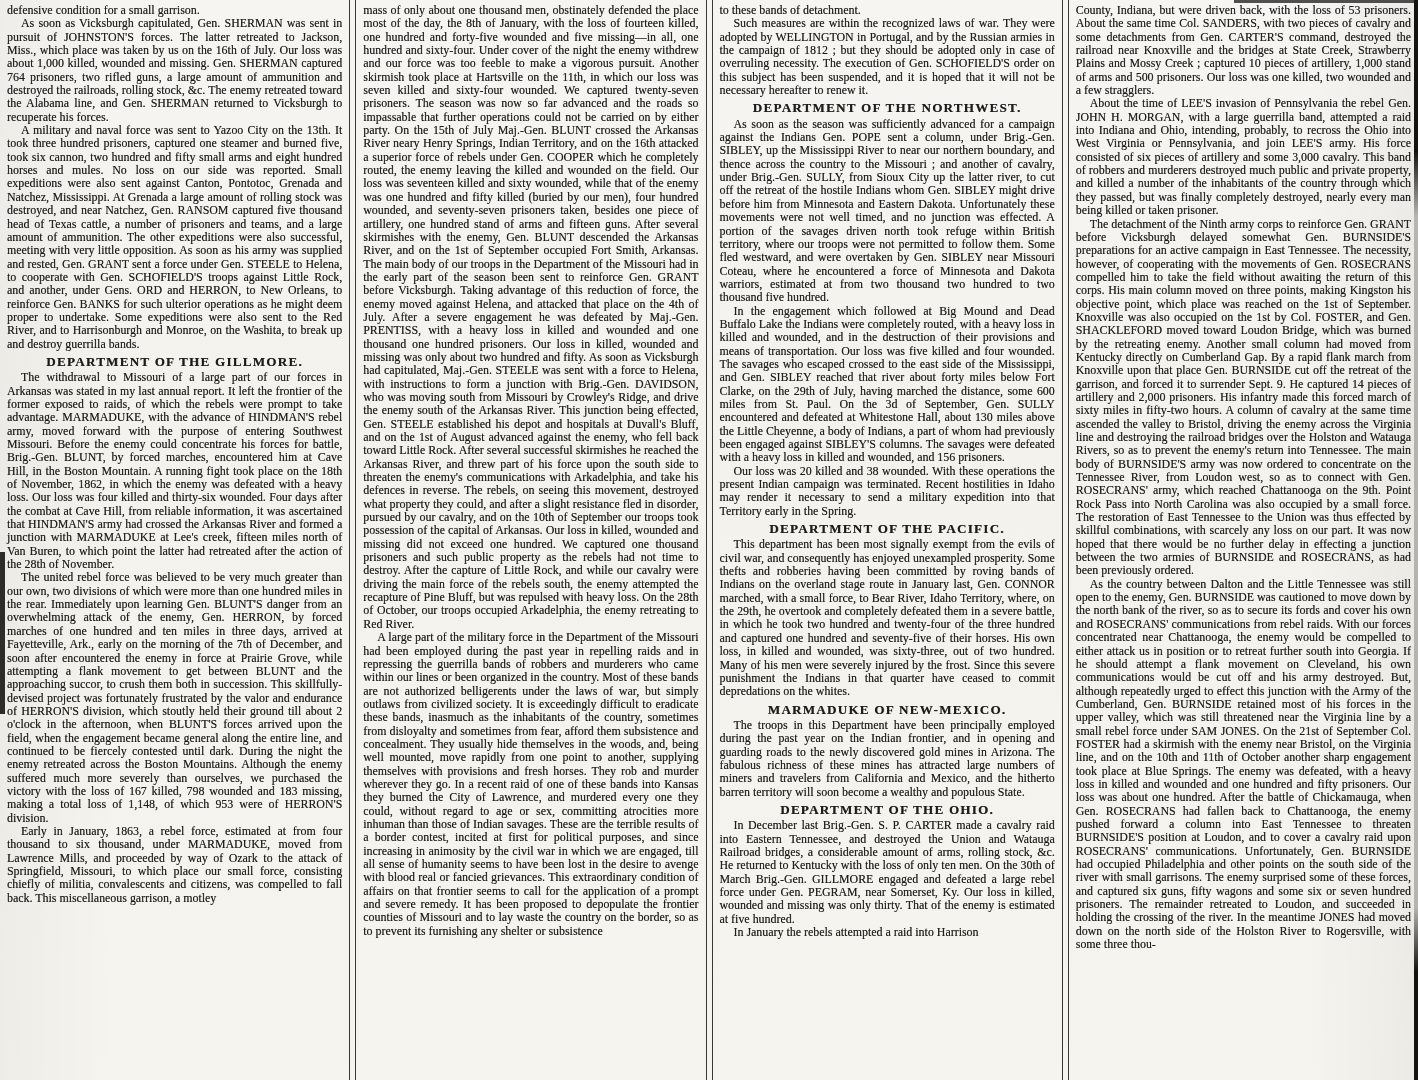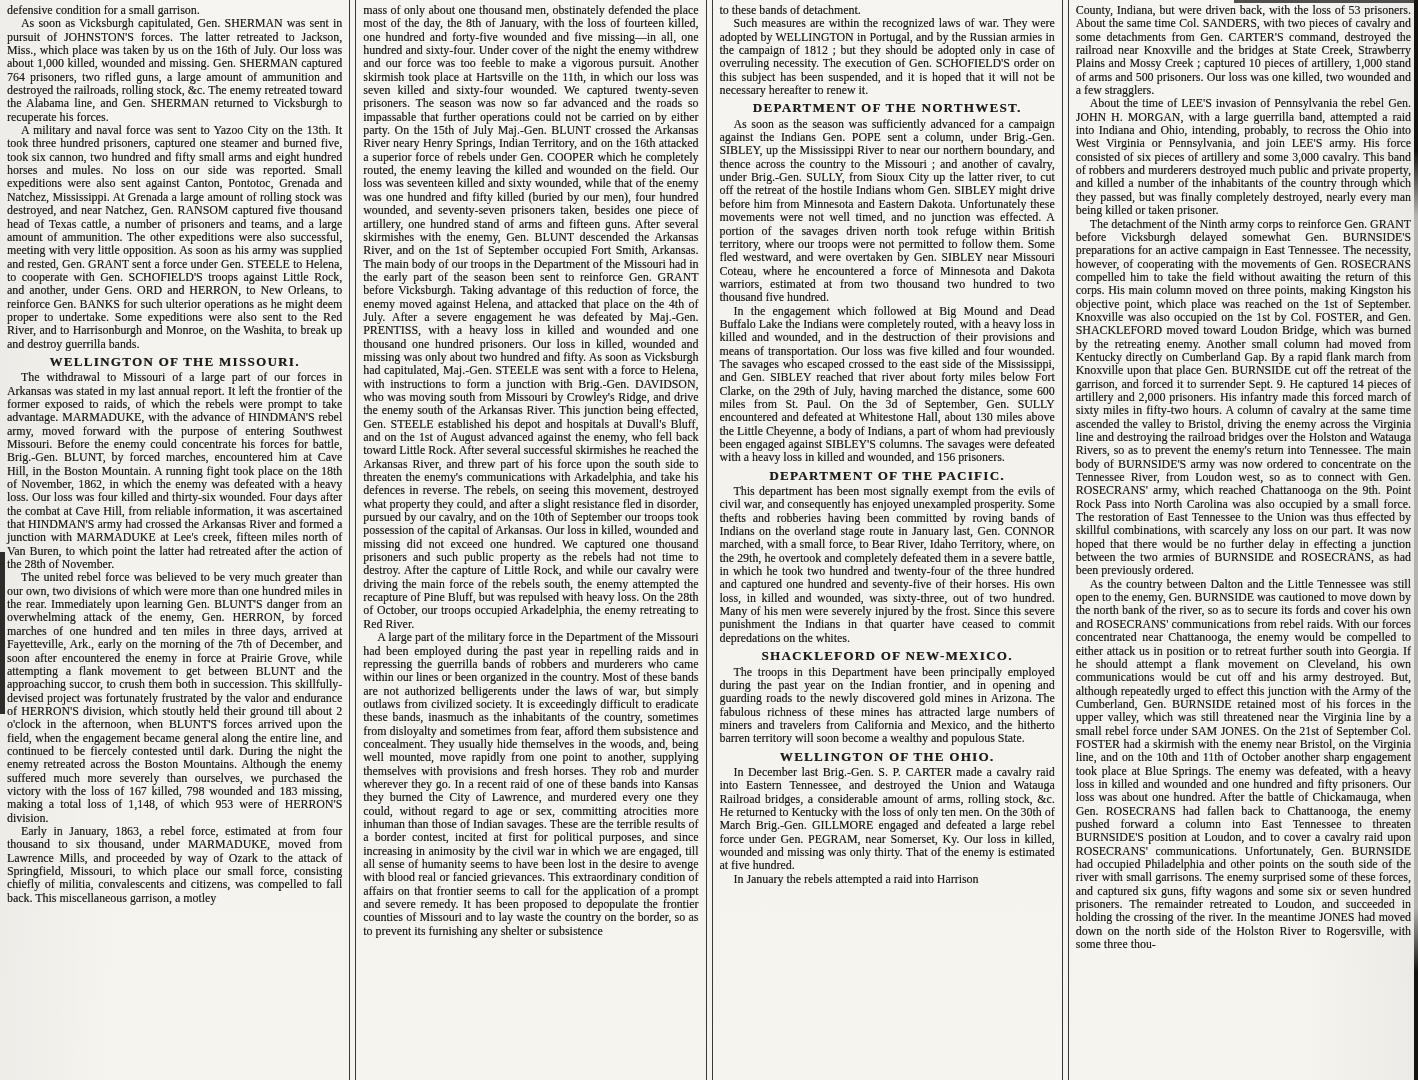--- a/index.html
+++ b/index.html
@@ -69,42 +69,43 @@
 </style>
 </head>
 <body>
 
 <div id="sheet">
   <div id="columns-root" style="display:flex; width:100%; height:100%;">
       <div class="column">
         <p class="para no-indent">defensive condition for a small garrison.</p>
         <p class="para">As soon as Vicksburgh capitulated, Gen. SHERMAN was sent in pursuit of JOHNSTON'S forces. The latter retreated to Jackson, Miss., which place was taken by us on the 16th of July. Our loss was about 1,000 killed, wounded and missing. Gen. SHERMAN captured 764 prisoners, two rifled guns, a large amount of ammunition and destroyed the railroads, rolling stock, &amp;c. The enemy retreated toward the Alabama line, and Gen. SHERMAN returned to Vicksburgh to recuperate his forces.</p>
         <p class="para">A military and naval force was sent to Yazoo City on the 13th. It took three hundred prisoners, captured one steamer and burned five, took six cannon, two hundred and fifty small arms and eight hundred horses and mules. No loss on our side was reported. Small expeditions were also sent against Canton, Pontotoc, Grenada and Natchez, Mississippi. At Grenada a large amount of rolling stock was destroyed, and near Natchez, Gen. RANSOM captured five thousand head of Texas cattle, a number of prisoners and teams, and a large amount of ammunition. The other expeditions were also successful, meeting with very little opposition. As soon as his army was supplied and rested, Gen. GRANT sent a force under Gen. STEELE to Helena, to cooperate with Gen. SCHOFIELD'S troops against Little Rock, and another, under Gens. ORD and HERRON, to New Orleans, to reinforce Gen. BANKS for such ulterior operations as he might deem proper to undertake. Some expeditions were also sent to the Red River, and to Harrisonburgh and Monroe, on the Washita, to break up and destroy guerrilla bands.</p>
-        <h3 class="heading">WELLINGTON OF THE MISSOURI.</h3>
+        <h3 class="heading">DEPARTMENT OF THE GILLMORE.</h3>
         <p class="para">The withdrawal to Missouri of a large part of our forces in Arkansas was stated in my last annual report. It left the frontier of the former exposed to raids, of which the rebels were prompt to take advantage. MARMADUKE, with the advance of HINDMAN'S rebel army, moved forward with the purpose of entering Southwest Missouri. Before the enemy could concentrate his forces for battle, Brig.-Gen. BLUNT, by forced marches, encountered him at Cave Hill, in the Boston Mountain. A running fight took place on the 18th of November, 1862, in which the enemy was defeated with a heavy loss. Our loss was four killed and thirty-six wounded. Four days after the combat at Cave Hill, from reliable information, it was ascertained that HINDMAN'S army had crossed the Arkansas River and formed a junction with MARMADUKE at Lee's creek, fifteen miles north of Van Buren, to which point the latter had retreated after the action of the 28th of November.</p>
         <p class="para">The united rebel force was believed to be very much greater than our own, two divisions of which were more than one hundred miles in the rear. Immediately upon learning Gen. BLUNT'S danger from an overwhelming attack of the enemy, Gen. HERRON, by forced marches of one hundred and ten miles in three days, arrived at Fayetteville, Ark., early on the morning of the 7th of December, and soon after encountered the enemy in force at Prairie Grove, while attempting a flank movement to get between BLUNT and the approaching succor, to crush them both in succession. This skillfully-devised project was fortunately frustrated by the valor and endurance of HERRON'S division, which stoutly held their ground till about 2 o'clock in the afternoon, when BLUNT'S forces arrived upon the field, when the engagement became general along the entire line, and continued to be fiercely contested until dark. During the night the enemy retreated across the Boston Mountains. Although the enemy suffered much more severely than ourselves, we purchased the victory with the loss of 167 killed, 798 wounded and 183 missing, making a total loss of 1,148, of which 953 were of HERRON'S division.</p>
         <p class="para">Early in January, 1863, a rebel force, estimated at from four thousand to six thousand, under MARMADUKE, moved from Lawrence Mills, and proceeded by way of Ozark to the attack of Springfield, Missouri, to which place our small force, consisting chiefly of militia, convalescents and citizens, was compelled to fall back. This miscellaneous garrison, a motley</p>
       </div>
       <div class="column-divider"></div>
       <div class="column">
         <p class="para no-indent">mass of only about one thousand men, obstinately defended the place most of the day, the 8th of January, with the loss of fourteen killed, one hundred and forty-five wounded and five missing—in all, one hundred and sixty-four. Under cover of the night the enemy withdrew and our force was too feeble to make a vigorous pursuit. Another skirmish took place at Hartsville on the 11th, in which our loss was seven killed and sixty-four wounded. We captured twenty-seven prisoners. The season was now so far advanced and the roads so impassable that further operations could not be carried on by either party. On the 15th of July Maj.-Gen. BLUNT crossed the Arkansas River neary Henry Springs, Indian Territory, and on the 16th attacked a superior force of rebels under Gen. COOPER which he completely routed, the enemy leaving the killed and wounded on the field. Our loss was seventeen killed and sixty wounded, while that of the enemy was one hundred and fifty killed (buried by our men), four hundred wounded, and seventy-seven prisoners taken, besides one piece of artillery, one hundred stand of arms and fifteen guns. After several skirmishes with the enemy, Gen. BLUNT descended the Arkansas River, and on the 1st of September occupied Fort Smith, Arkansas. The main body of our troops in the Department of the Missouri had in the early part of the season been sent to reinforce Gen. GRANT before Vicksburgh. Taking advantage of this reduction of force, the enemy moved against Helena, and attacked that place on the 4th of July. After a severe engagement he was defeated by Maj.-Gen. PRENTISS, with a heavy loss in killed and wounded and one thousand one hundred prisoners. Our loss in killed, wounded and missing was only about two hundred and fifty. As soon as Vicksburgh had capitulated, Maj.-Gen. STEELE was sent with a force to Helena, with instructions to form a junction with Brig.-Gen. DAVIDSON, who was moving south from Missouri by Crowley's Ridge, and drive the enemy south of the Arkansas River. This junction being effected, Gen. STEELE established his depot and hospitals at Duvall's Bluff, and on the 1st of August advanced against the enemy, who fell back toward Little Rock. After several successful skirmishes he reached the Arkansas River, and threw part of his force upon the south side to threaten the enemy's communications with Arkadelphia, and take his defences in reverse. The rebels, on seeing this movement, destroyed what property they could, and after a slight resistance fled in disorder, pursued by our cavalry, and on the 10th of September our troops took possession of the capital of Arkansas. Our loss in killed, wounded and missing did not exceed one hundred. We captured one thousand prisoners and such public property as the rebels had not time to destroy. After the capture of Little Rock, and while our cavalry were driving the main force of the rebels south, the enemy attempted the recapture of Pine Bluff, but was repulsed with heavy loss. On the 28th of October, our troops occupied Arkadelphia, the enemy retreating to Red River.</p>
         <p class="para">A large part of the military force in the Department of the Missouri had been employed during the past year in repelling raids and in repressing the guerrilla bands of robbers and murderers who came within our lines or been organized in the country. Most of these bands are not authorized belligerents under the laws of war, but simply outlaws from civilized society. It is exceedingly difficult to eradicate these bands, inasmuch as the inhabitants of the country, sometimes from disloyalty and sometimes from fear, afford them subsistence and concealment. They usually hide themselves in the woods, and, being well mounted, move rapidly from one point to another, supplying themselves with provisions and fresh horses. They rob and murder wherever they go. In a recent raid of one of these bands into Kansas they burned the City of Lawrence, and murdered every one they could, without regard to age or sex, committing atrocities more inhuman than those of Indian savages. These are the terrible results of a border contest, incited at first for political purposes, and since increasing in animosity by the civil war in which we are engaged, till all sense of humanity seems to have been lost in the desire to avenge with blood real or fancied grievances. This extraordinary condition of affairs on that frontier seems to call for the application of a prompt and severe remedy. It has been proposed to depopulate the frontier counties of Missouri and to lay waste the country on the border, so as to prevent its furnishing any shelter or subsistence</p>
       </div>
       <div class="column-divider"></div>
       <div class="column">
         <p class="para no-indent">to these bands of detachment.</p>
         <p class="para">Such measures are within the recognized laws of war. They were adopted by WELLINGTON in Portugal, and by the Russian armies in the campaign of 1812 ; but they should be adopted only in case of overruling necessity. The execution of Gen. SCHOFIELD'S order on this subject has been suspended, and it is hoped that it will not be necessary hereafter to renew it.</p>
         <h3 class="heading">DEPARTMENT OF THE NORTHWEST.</h3>
         <p class="para">As soon as the season was sufficiently advanced for a campaign against the Indians Gen. POPE sent a column, under Brig.-Gen. SIBLEY, up the Mississippi River to near our northern boundary, and thence across the country to the Missouri ; and another of cavalry, under Brig.-Gen. SULLY, from Sioux City up the latter river, to cut off the retreat of the hostile Indians whom Gen. SIBLEY might drive before him from Minnesota and Eastern Dakota. Unfortunately these movements were not well timed, and no junction was effected. A portion of the savages driven north took refuge within British territory, where our troops were not permitted to follow them. Some fled westward, and were overtaken by Gen. SIBLEY near Missouri Coteau, where he encountered a force of Minnesota and Dakota warriors, estimated at from two thousand two hundred to two thousand five hundred.</p>
         <p class="para">In the engagement which followed at Big Mound and Dead Buffalo Lake the Indians were completely routed, with a heavy loss in killed and wounded, and in the destruction of their provisions and means of transportation. Our loss was five killed and four wounded. The savages who escaped crossed to the east side of the Mississippi, and Gen. SIBLEY reached that river about forty miles below Fort Clarke, on the 29th of July, having marched the distance, some 600 miles from St. Paul. On the 3d of September, Gen. SULLY encountered and defeated at Whitestone Hall, about 130 miles above the Little Cheyenne, a body of Indians, a part of whom had previously been engaged against SIBLEY'S columns. The savages were defeated with a heavy loss in killed and wounded, and 156 prisoners.</p>
+        <p class="para">Our loss was 20 killed and 38 wounded. With these operations the present Indian campaign was terminated. Recent hostilities in Idaho may render it necessary to send a military expedition into that Territory early in the Spring.</p>
         <h3 class="heading">DEPARTMENT OF THE PACIFIC.</h3>
         <p class="para">This department has been most signally exempt from the evils of civil war, and consequently has enjoyed unexampled prosperity. Some thefts and robberies having been committed by roving bands of Indians on the overland stage route in January last, Gen. CONNOR marched, with a small force, to Bear River, Idaho Territory, where, on the 29th, he overtook and completely defeated them in a severe battle, in which he took two hundred and twenty-four of the three hundred and captured one hundred and seventy-five of their horses. His own loss, in killed and wounded, was sixty-three, out of two hundred. Many of his men were severely injured by the frost. Since this severe punishment the Indians in that quarter have ceased to commit depredations on the whites.</p>
-        <h3 class="heading">SHACKLEFORD OF NEW-MEXICO.</h3>
+        <h3 class="heading">MARMADUKE OF NEW-MEXICO.</h3>
         <p class="para">The troops in this Department have been principally employed during the past year on the Indian frontier, and in opening and guarding roads to the newly discovered gold mines in Arizona. The fabulous richness of these mines has attracted large numbers of miners and travelers from California and Mexico, and the hitherto barren territory will soon become a wealthy and populous State.</p>
-        <h3 class="heading">WELLINGTON OF THE OHIO.</h3>
+        <h3 class="heading">DEPARTMENT OF THE OHIO.</h3>
         <p class="para">In December last Brig.-Gen. S. P. CARTER made a cavalry raid into Eastern Tennessee, and destroyed the Union and Watauga Railroad bridges, a considerable amount of arms, rolling stock, &amp;c. He returned to Kentucky with the loss of only ten men. On the 30th of March Brig.-Gen. GILLMORE engaged and defeated a large rebel force under Gen. PEGRAM, near Somerset, Ky. Our loss in killed, wounded and missing was only thirty. That of the enemy is estimated at five hundred.</p>
         <p class="para">In January the rebels attempted a raid into Harrison</p>
       </div>
       <div class="column-divider"></div>
       <div class="column">
         <p class="para no-indent">County, Indiana, but were driven back, with the loss of 53 prisoners. About the same time Col. SANDERS, with two pieces of cavalry and some detachments from Gen. CARTER'S command, destroyed the railroad near Knoxville and the bridges at State Creek, Strawberry Plains and Mossy Creek ; captured 10 pieces of artillery, 1,000 stand of arms and 500 prisoners. Our loss was one killed, two wounded and a few stragglers.</p>
         <p class="para">About the time of LEE'S invasion of Pennsylvania the rebel Gen. JOHN H. MORGAN, with a large guerrilla band, attempted a raid into Indiana and Ohio, intending, probably, to recross the Ohio into West Virginia or Pennsylvania, and join LEE'S army. His force consisted of six pieces of artillery and some 3,000 cavalry. This band of robbers and murderers destroyed much public and private property, and killed a number of the inhabitants of the country through which they passed, but was finally completely destroyed, nearly every man being killed or taken prisoner.</p>
         <p class="para">The detachment of the Ninth army corps to reinforce Gen. GRANT before Vicksburgh delayed somewhat Gen. BURNSIDE'S preparations for an active campaign in East Tennessee. The necessity, however, of cooperating with the movements of Gen. ROSECRANS compelled him to take the field without awaiting the return of this corps. His main column moved on three points, making Kingston his objective point, which place was reached on the 1st of September. Knoxville was also occupied on the 1st by Col. FOSTER, and Gen. SHACKLEFORD moved toward Loudon Bridge, which was burned by the retreating enemy. Another small column had moved from Kentucky directly on Cumberland Gap. By a rapid flank march from Knoxville upon that place Gen. BURNSIDE cut off the retreat of the garrison, and forced it to surrender Sept. 9. He captured 14 pieces of artillery and 2,000 prisoners. His infantry made this forced march of sixty miles in fifty-two hours. A column of cavalry at the same time ascended the valley to Bristol, driving the enemy across the Virginia line and destroying the railroad bridges over the Holston and Watauga Rivers, so as to prevent the enemy's return into Tennessee. The main body of BURNSIDE'S army was now ordered to concentrate on the Tennessee River, from Loudon west, so as to connect with Gen. ROSECRANS' army, which reached Chattanooga on the 9th. Point Rock Pass into North Carolina was also occupied by a small force. The restoration of East Tennessee to the Union was thus effected by skillful combinations, with scarcely any loss on our part. It was now hoped that there would be no further delay in effecting a junction between the two armies of BURNSIDE and ROSECRANS, as had been previously ordered.</p>
         <p class="para">As the country between Dalton and the Little Tennessee was still open to the enemy, Gen. BURNSIDE was cautioned to move down by the north bank of the river, so as to secure its fords and cover his own and ROSECRANS' communications from rebel raids. With our forces concentrated near Chattanooga, the enemy would be compelled to either attack us in position or to retreat further south into Georgia. If he should attempt a flank movement on Cleveland, his own communications would be cut off and his army destroyed. But, although repeatedly urged to effect this junction with the Army of the Cumberland, Gen. BURNSIDE retained most of his forces in the upper valley, which was still threatened near the Virginia line by a small rebel force under SAM JONES. On the 21st of September Col. FOSTER had a skirmish with the enemy near Bristol, on the Virginia line, and on the 10th and 11th of October another sharp engagement took place at Blue Springs. The enemy was defeated, with a heavy loss in killed and wounded and one hundred and fifty prisoners. Our loss was about one hundred. After the battle of Chickamauga, when Gen. ROSECRANS had fallen back to Chattanooga, the enemy pushed forward a column into East Tennessee to threaten BURNSIDE'S position at Loudon, and to cover a cavalry raid upon ROSECRANS' communications. Unfortunately, Gen. BURNSIDE had occupied Philadelphia and other points on the south side of the river with small garrisons. The enemy surprised some of these forces, and captured six guns, fifty wagons and some six or seven hundred prisoners. The remainder retreated to Loudon, and succeeded in holding the crossing of the river. In the meantime JONES had moved down on the north side of the Holston River to Rogersville, with some three thou-</p>
       </div>

